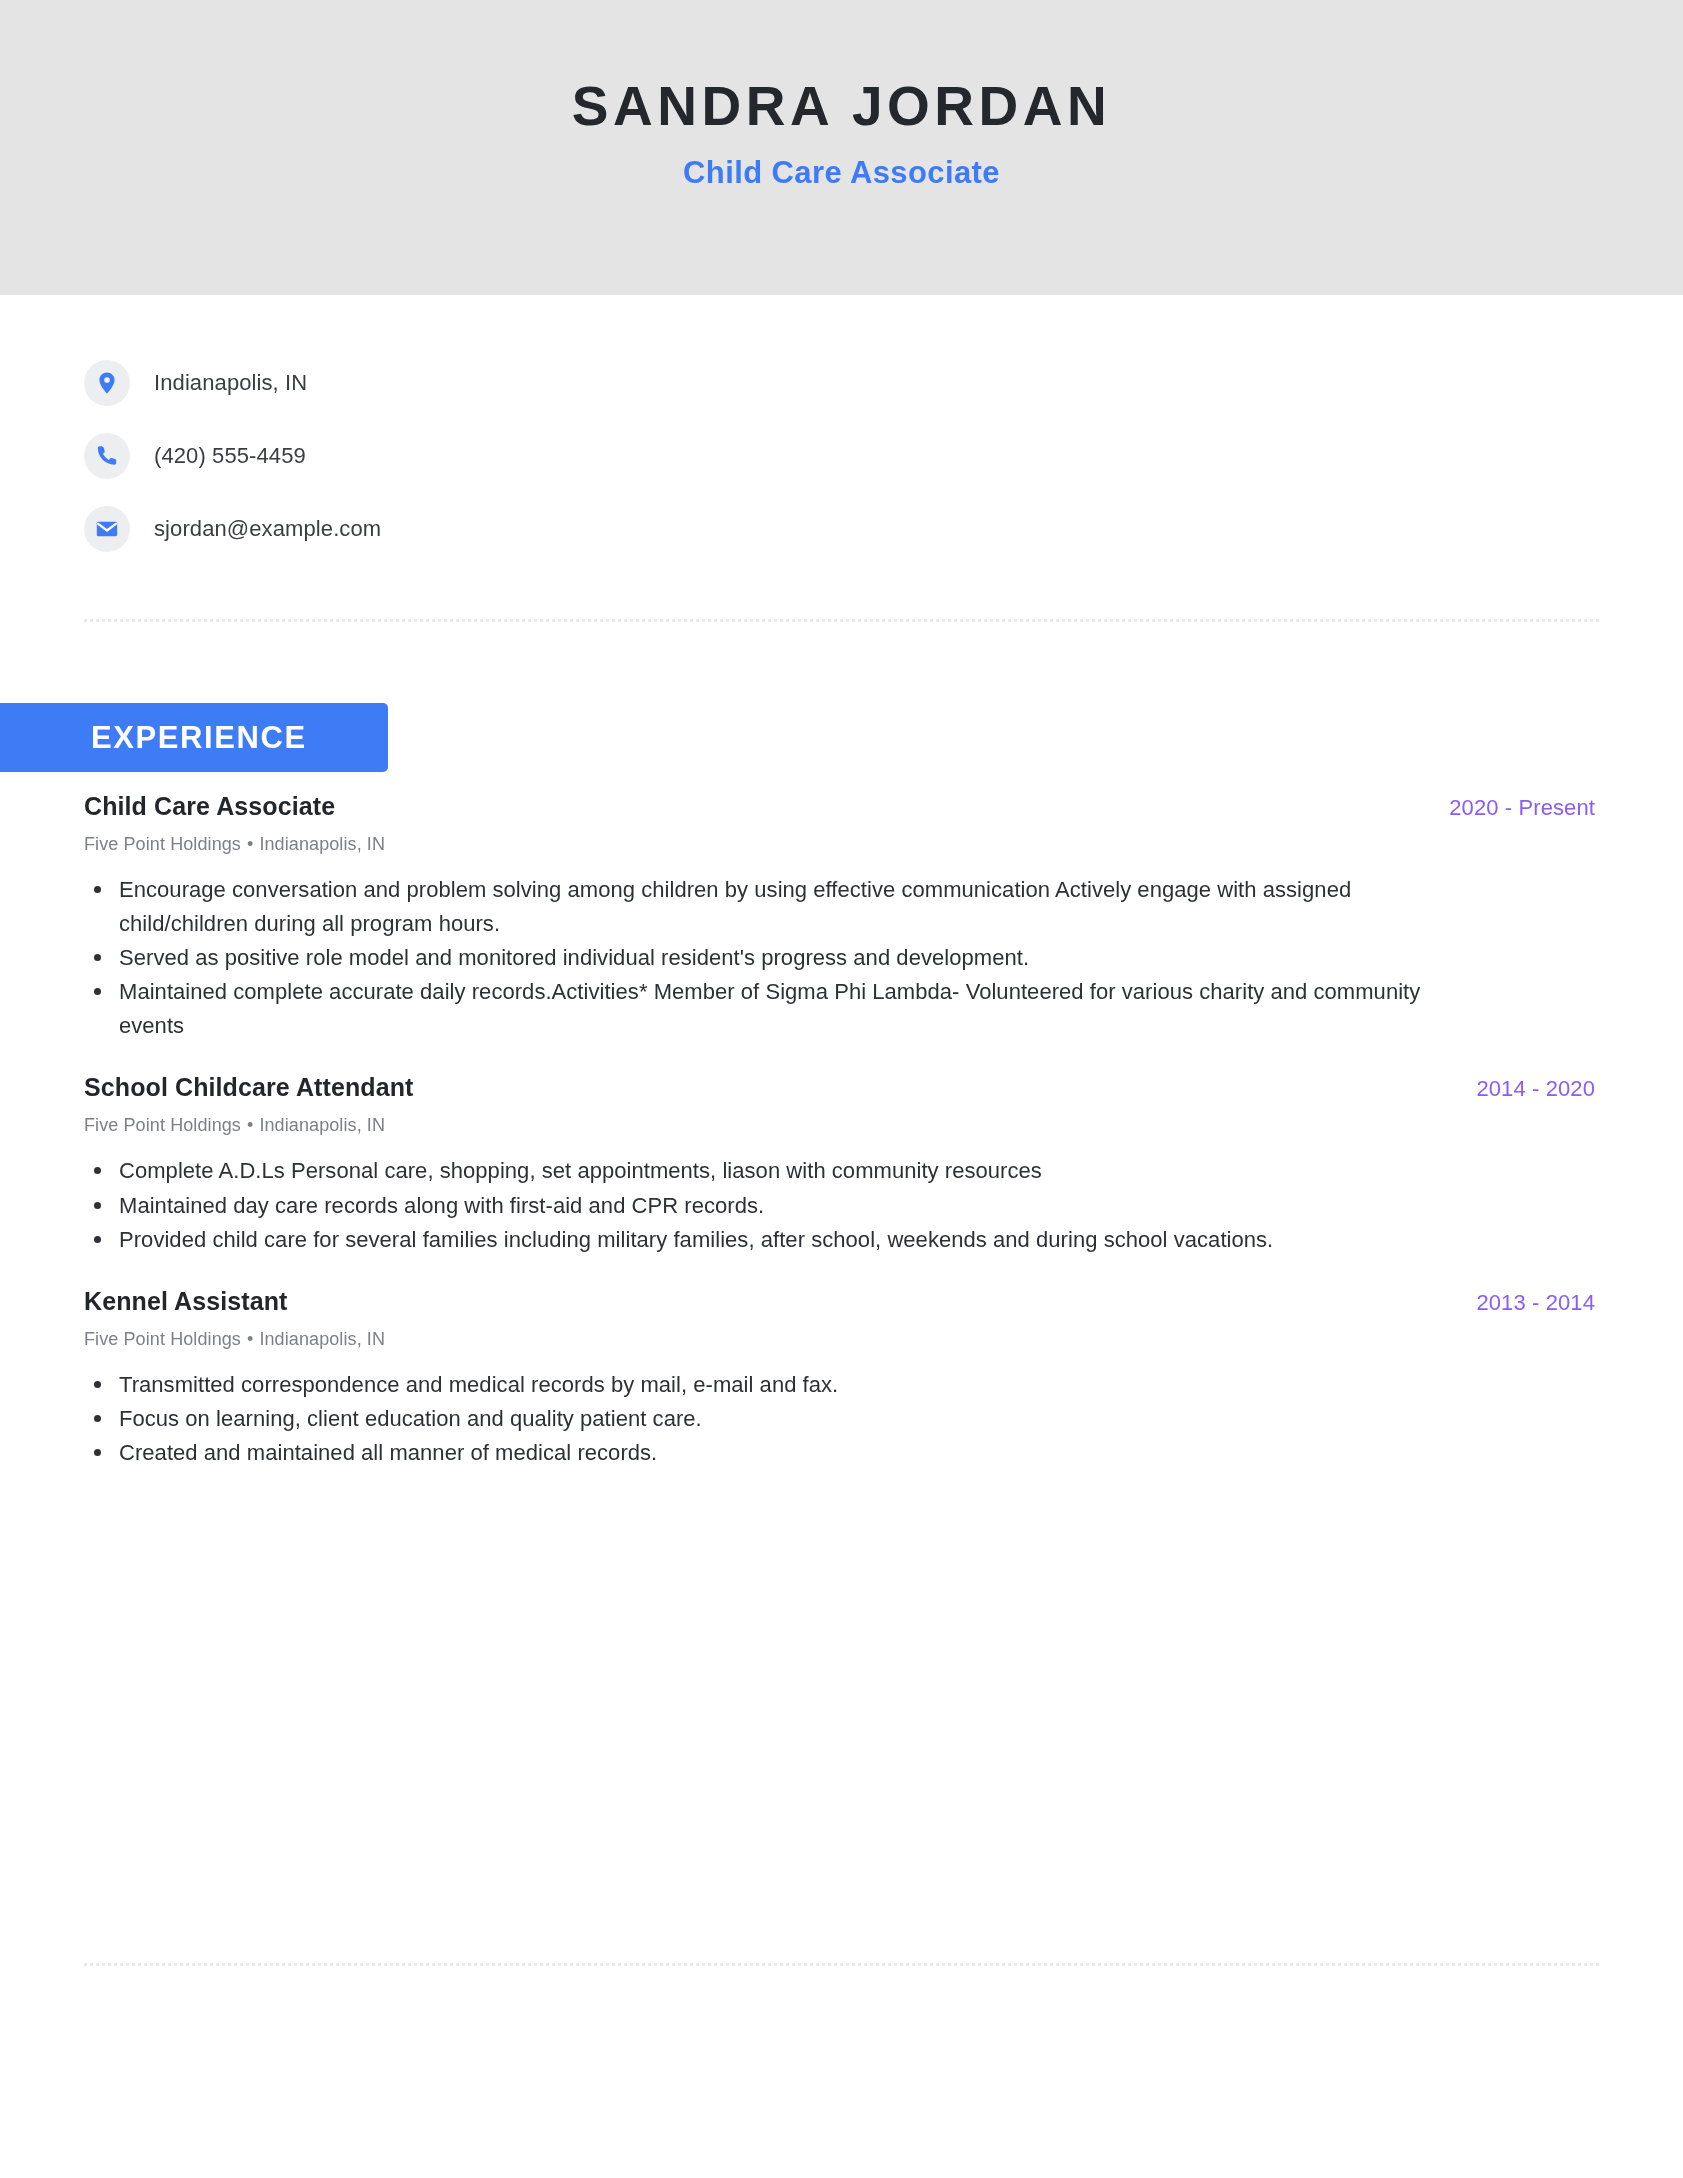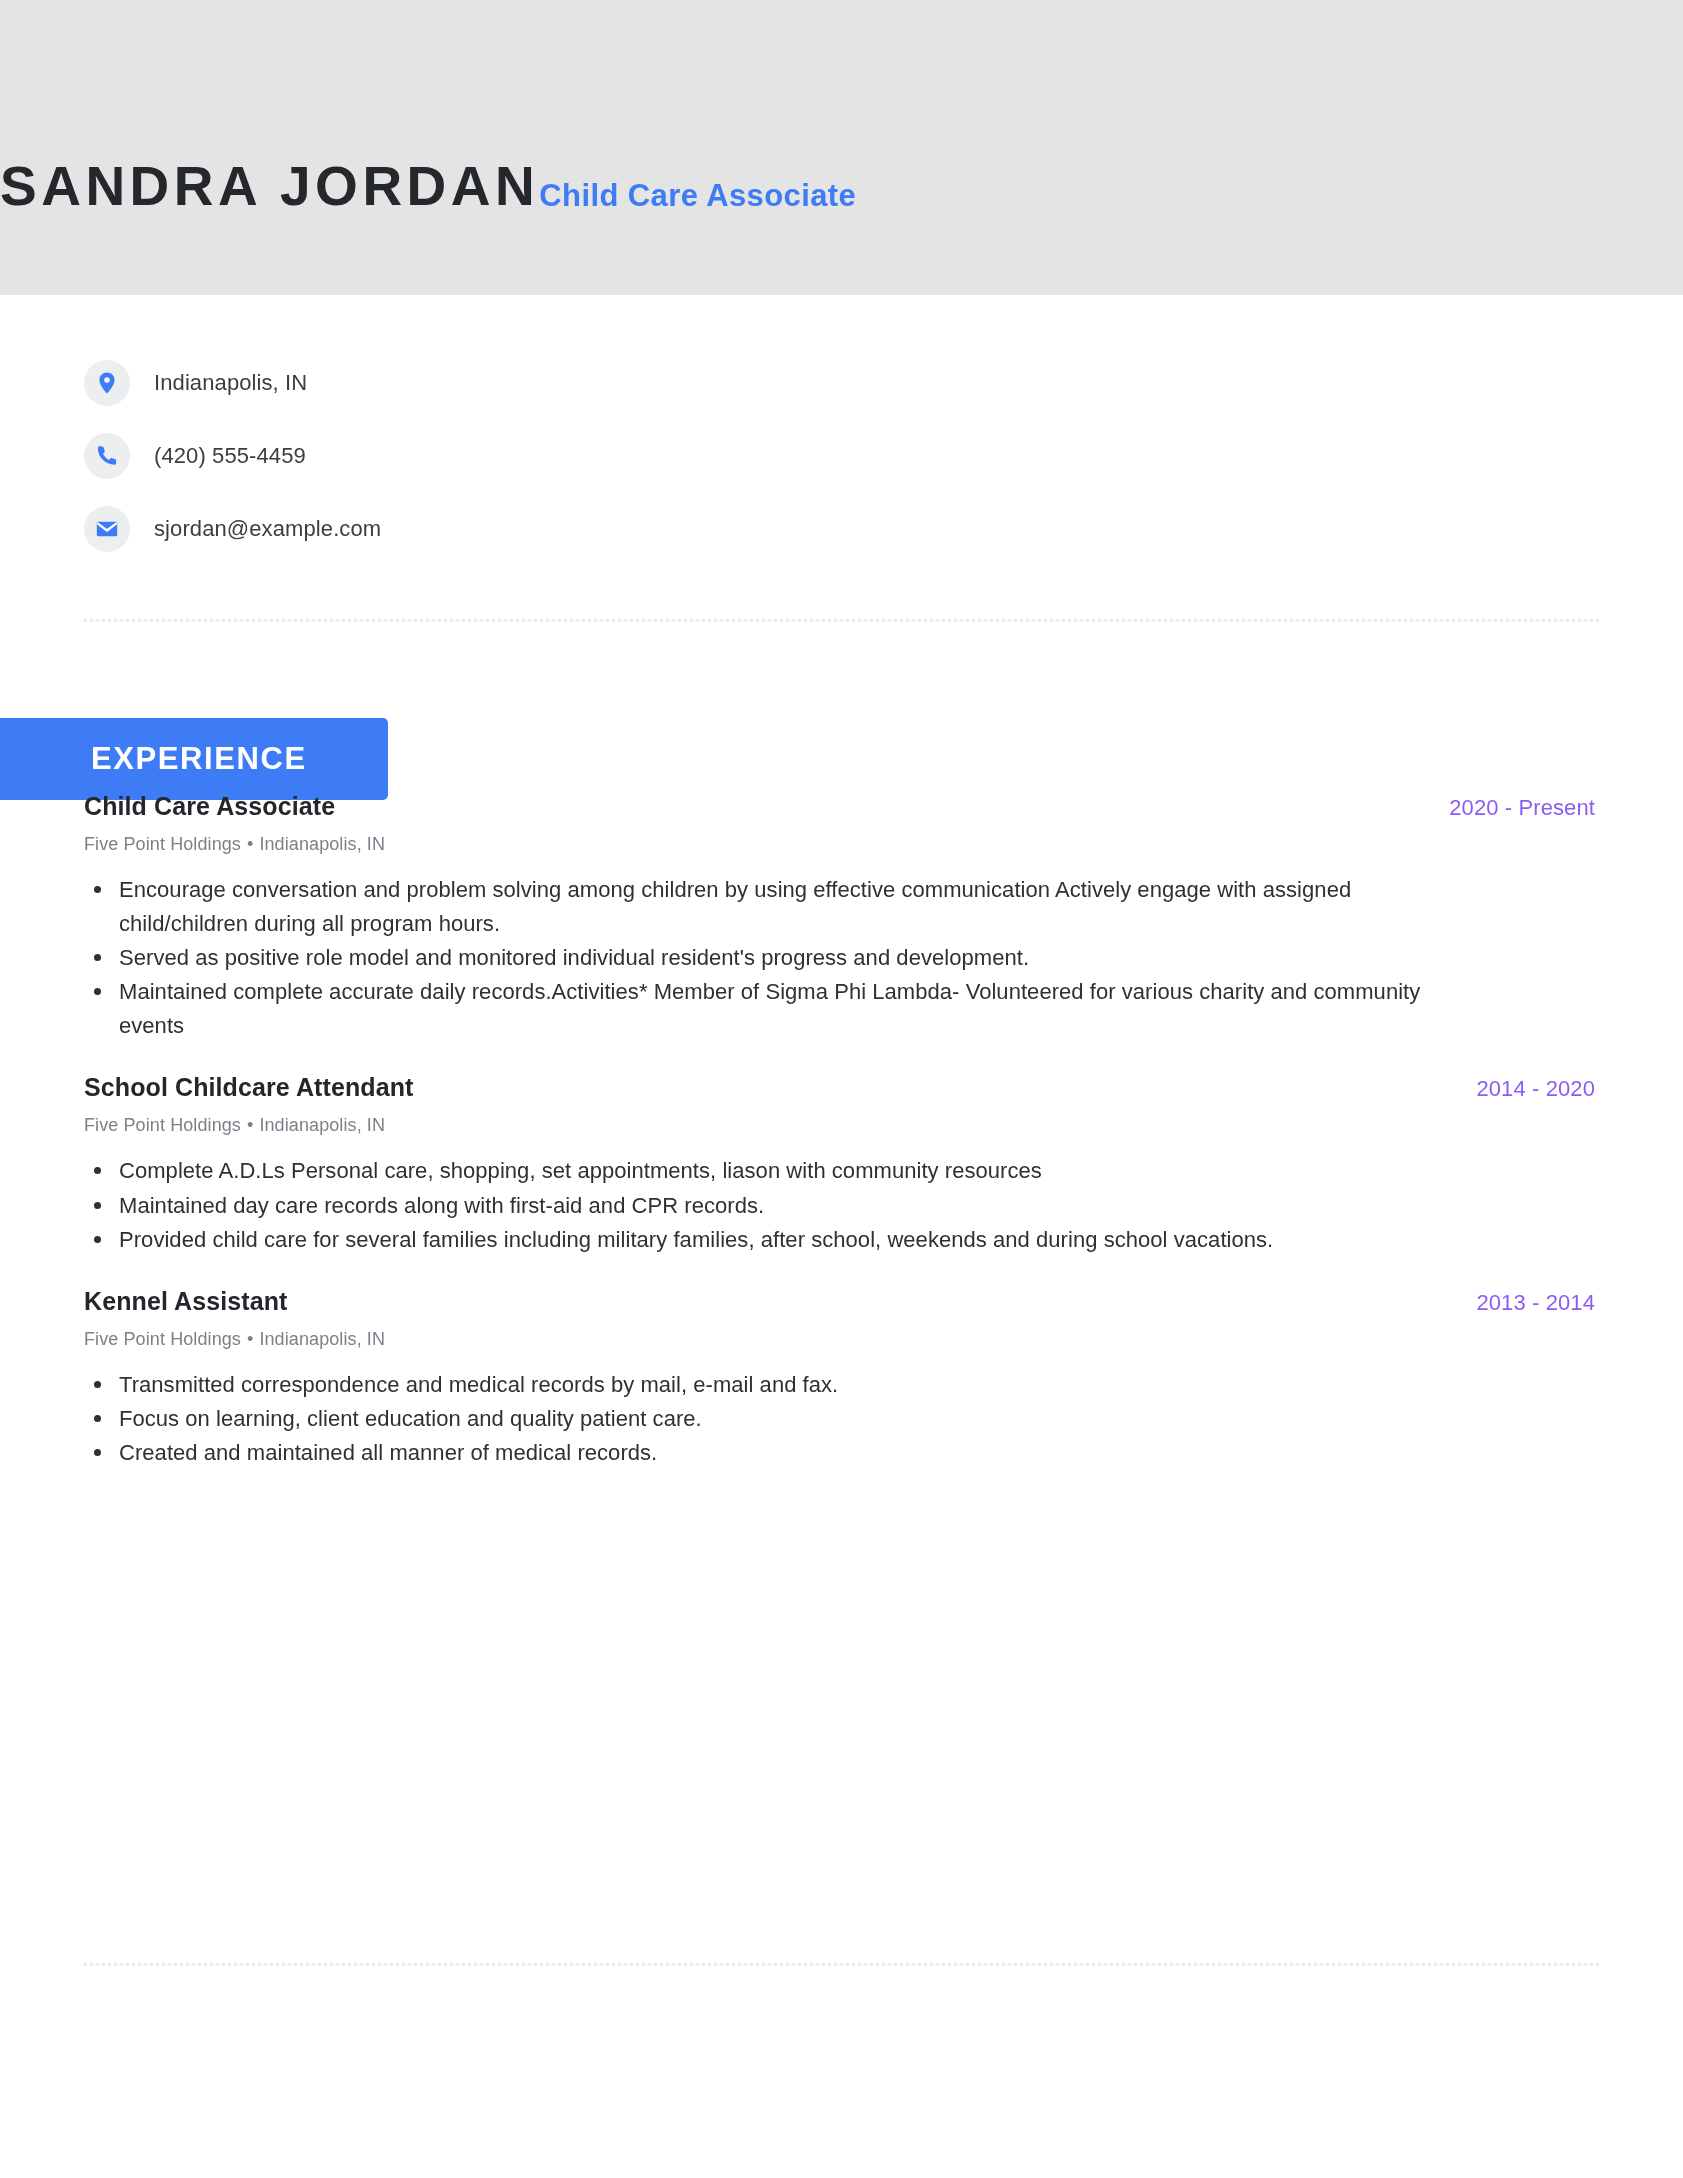--- a/index.html
+++ b/index.html
@@ -24,21 +24,21 @@
     background: #ffffff;
     overflow: hidden;
   }
 
   
   .header-band {
     width: 1683px;
     height: 295px;
     background: #e4e4e4;
     display: flex;
-    flex-direction: row;
+    flex-direction: column;
     align-items: center;
     justify-content: flex-start;
     padding-top: 77px;
   }
 
   .full-name {
     font-size: 55px;
     font-weight: 700;
     letter-spacing: 4.5px;
     color: #24272c;
@@ -95,23 +95,23 @@
     height: 0;
     border-top: 3px dotted #e9eaec;
   }
   .divider-top    { top: 619px; }
   .divider-bottom { top: 1963px; }
 
   
   .section-band {
     position: absolute;
     left: 0;
-    top: 718px;
+    top: 703px;
     width: 388px;
-    height: 82px;
+    height: 69px;
     background: #3d7cf4;
     border-radius: 0 5px 5px 0;
     display: flex;
     align-items: center;
   }
 
   .section-band-label {
     margin-left: 91px;
     font-size: 31px;
     font-weight: 700;

